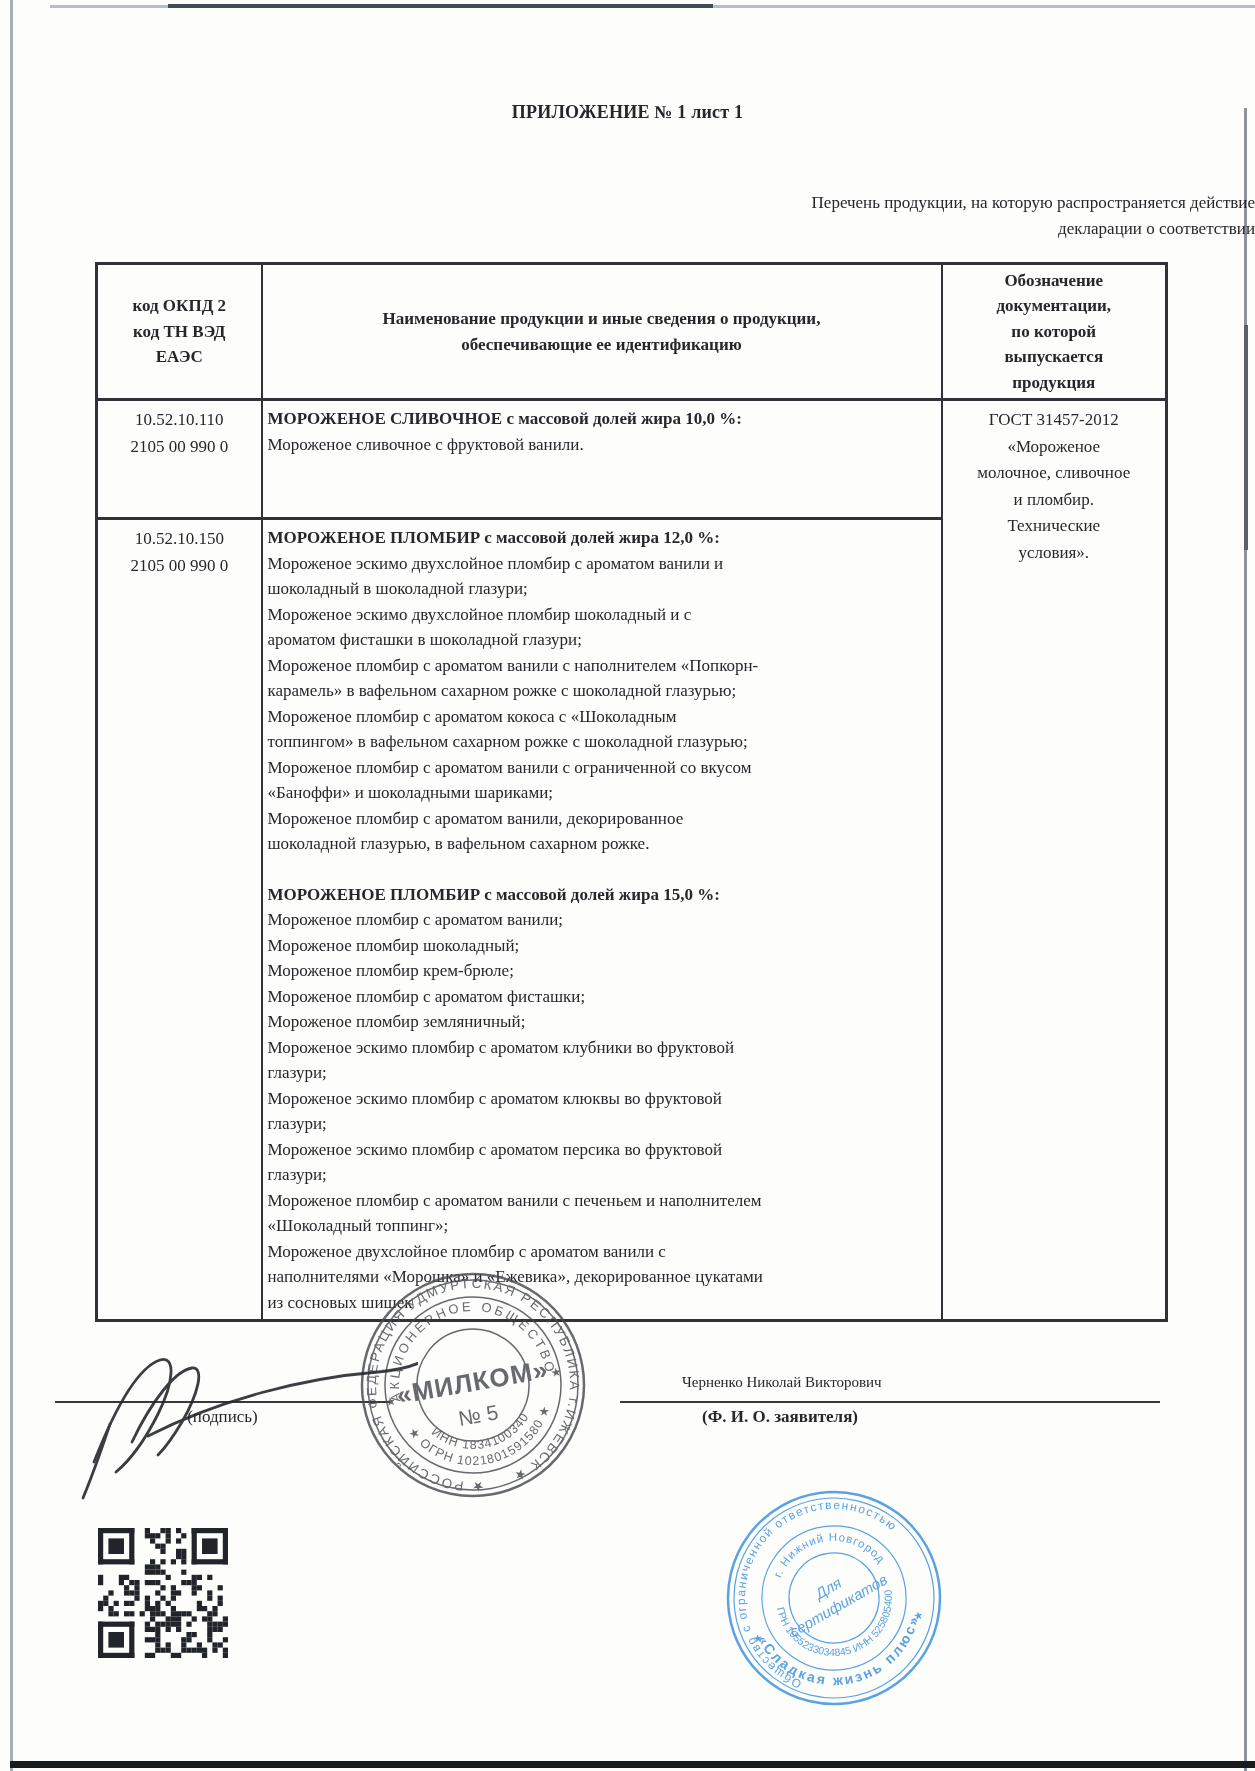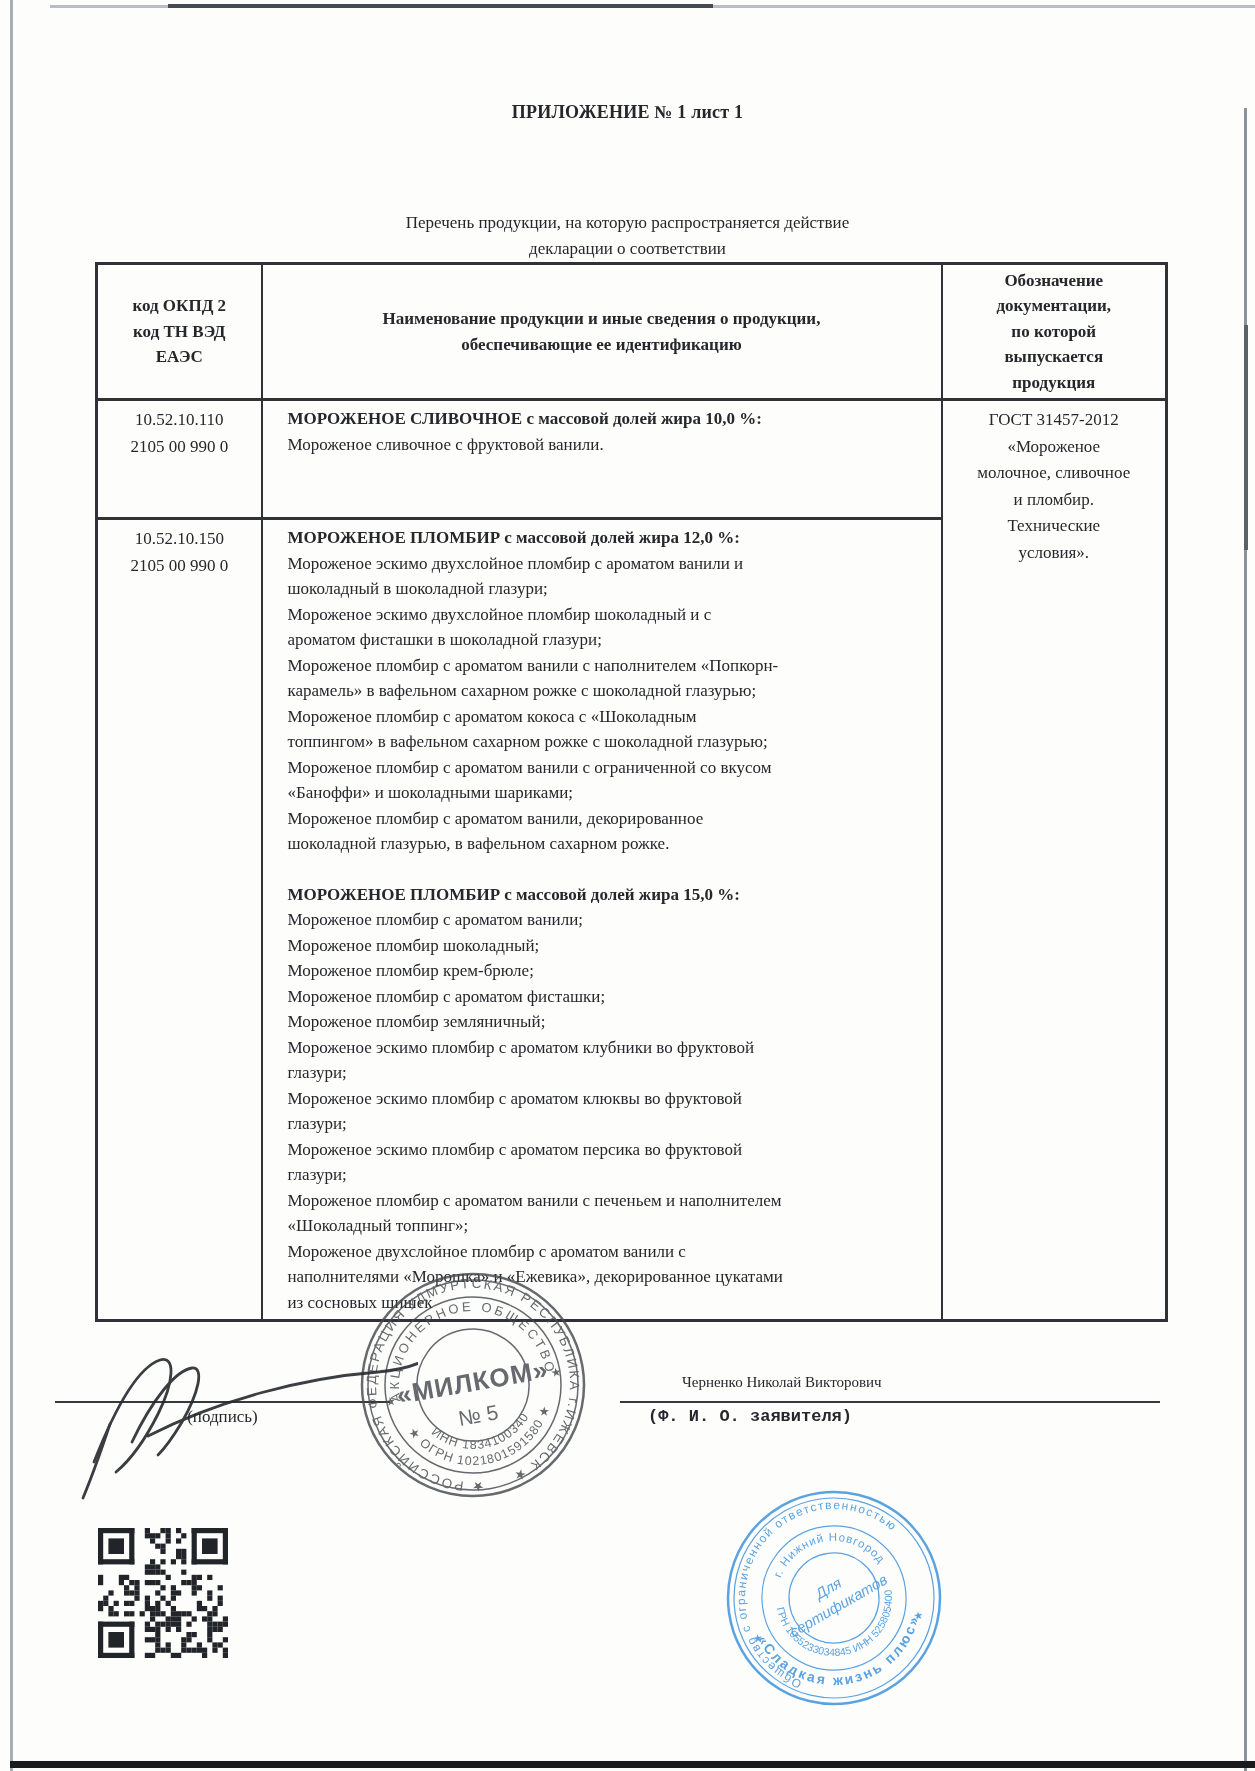--- a/index.html
+++ b/index.html
@@ -9,45 +9,45 @@
   .edge{position:absolute;}
   .edge-left{left:10px;top:0;width:3px;height:1771px;background:#9aa0a7;opacity:.85;}
   .edge-top-light{left:50px;top:5px;width:1205px;height:3px;background:#b7bdc4;}
   .edge-top-dark{left:168px;top:4px;width:545px;height:4px;background:#454b52;}
   .edge-right{left:1244px;top:108px;width:3px;height:1663px;background:#8d939a;}
   .edge-right-dark{left:1244px;top:325px;width:4px;height:225px;background:#5a6167;}
   .edge-bottom{left:10px;top:1761px;width:1245px;height:7px;background:#191c1f;}
 
   .title-block{position:absolute;top:98px;left:0;width:1255px;text-align:center;
                font-weight:bold;font-size:18px;line-height:28px;letter-spacing:.2px;}
-  .subtitle-block{position:absolute;top:210px;left:0;width:1255px;text-align:center;
+  .subtitle-block{position:absolute;top:190px;left:0;width:1255px;text-align:right;
                   font-size:17px;line-height:26px;}
 
   table.products-table{position:absolute;left:95px;top:262px;width:1070px;height:1060px;
         border-collapse:collapse;table-layout:fixed;font-size:17px;}
   .products-table,.products-table th,.products-table td{border:2px solid #303237;}
   table.products-table{border:3px solid #303237;}
   .products-table thead th{border-bottom:3px solid #303237;font-weight:bold;
         text-align:center;vertical-align:middle;white-space:pre-line;line-height:25.5px;padding:0 6px;}
   tr.body-row-1 td.codes,tr.body-row-1 td.products{border-bottom:3px solid #303237;margin-left:35px;}
   td.codes{vertical-align:top;text-align:center;white-space:pre-line;
            line-height:27px;padding-top:5px;}
-  td.products{vertical-align:top;text-align:left;padding:5px 48px 0 25px;line-height:25.5px;}
+  td.products{vertical-align:top;text-align:left;padding:5px 48px 0 5px;line-height:25.5px;}
   td.docref{vertical-align:top;text-align:center;white-space:pre-line;
             line-height:26.5px;padding:6px 8px 0 8px;}
   .product-heading{font-weight:bold;}
   .product-line{white-space:pre-line;}
   .product-section + .product-section{margin-top:25px;}
 
   .sig-line{position:absolute;top:1401px;border-top:2.2px solid #37393d;height:0;}
   .sig-line.left{left:55px;width:335px;}
   .sig-line.right{left:620px;width:540px;}
   .sig-caption{position:absolute;top:1407px;font-size:17px;text-align:center;}
   .sig-caption.podpis{left:55px;width:335px;}
-  .sig-caption.fio{left:600px;width:300px;font-weight:bold;font-family:Liberation Mono, monospace;}
+  .sig-caption.fio{left:630px;width:300px;font-weight:bold;}
   .applicant-name{position:absolute;left:645px;top:1374px;font-size:15px;margin-left:37px;}
 
   .stamp-svg{position:absolute;z-index:5;}
   .stamp-black{left:353px;top:1265px;}
   .stamp-blue{left:719px;top:1483px;}
   .sig-svg{position:absolute;left:78px;top:1338px;z-index:6;}
   .qr-svg{position:absolute;left:98px;top:1528px;}
 
   .stamp-black text{font-family:"Liberation Sans","DejaVu Sans",sans-serif;fill:#46494e;}
   .stamp-black circle{stroke:#46494e;fill:none;}

